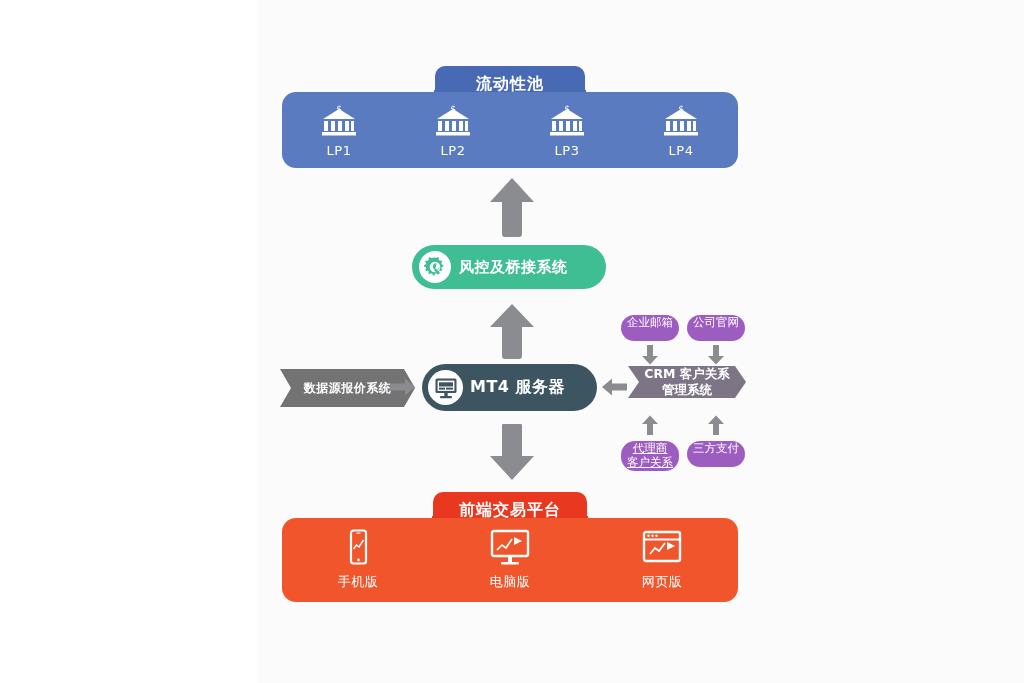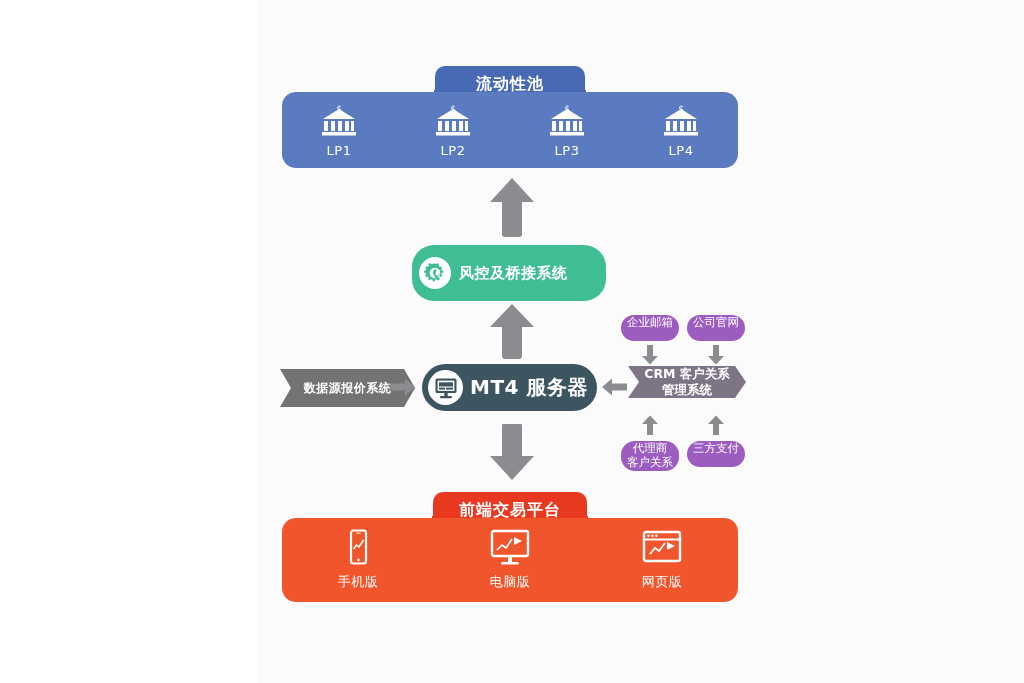--- a/index.html
+++ b/index.html
@@ -55,42 +55,42 @@
   
   #frontend { left:282px; top:492px; width:456px; height:110px; }
   #frontend .tab { background:#e8381f; }
   #frontend .tab::before{ background:radial-gradient(circle at 0 0, transparent 16px, #e8381f 16px); }
   #frontend .tab::after { background:radial-gradient(circle at 100% 0, transparent 16px, #e8381f 16px); }
   #frontend .body { background:#f0552c; height:84px; }
   #frontend .node .label{ font-size:13px; }
 
   
   #riskbridge {
-    position:absolute; left:412px; top:245px; width:194px; height:56px;
+    position:absolute; left:412px; top:245px; width:194px; height:44px;
     background:#3fbd93; border-radius:22px;
     display:flex; align-items:center; gap:8px; padding-left:7px;
   }
   #riskbridge .circle {
     width:32px; height:32px; border-radius:50%;
     background:#ffffff; display:flex; align-items:center; justify-content:center;
     flex:0 0 32px;
   }
   #riskbridge .txt{ color:#fff; font-size:15px; font-weight:bold; letter-spacing:.5px; }
 
   
   #mt4 {
     position:absolute; left:422px; top:364px; width:175px; height:47px;
     background:#3d5561; border-radius:24px;
     display:flex; align-items:center; gap:7px; padding-left:6px;
   }
   #mt4 .circle{
     width:35px; height:35px; border-radius:50%; background:#fff;
     display:flex; align-items:center; justify-content:center; flex:0 0 35px;
   }
-  #mt4 .txt{ color:#fff; font-size:20px; font-weight:bold; letter-spacing:.5px; }
+  #mt4 .txt{ color:#fff; font-size:16px; font-weight:bold; letter-spacing:.5px; }
 
   
   .chevron {
     position:absolute;
     display:flex; align-items:center; justify-content:center; text-align:center;
     color:#ffffff; font-weight:bold;
     clip-path:polygon(0 0, calc(100% - 11px) 0, 100% 50%, calc(100% - 11px) 100%, 0 100%, 11px 50%);
   }
   #datasource {
     left:280px; top:369px; width:135px; height:38px;
@@ -102,21 +102,21 @@
   }
 
   
   .ppill {
     position:absolute; background:#9d5cc0; border-radius:14px;
     color:#ffffff; font-size:11.5px; line-height:14px; text-align:center;
     display:flex; justify-content:center;
   }
   #mail  { left:621px; top:315px; width:58px; height:26px; }
   #site  { left:687px; top:315px; width:58px; height:26px; }
-  #agent { left:621px; top:441px; width:58px; height:30px; }
+  #agent { left:621px; top:441px; width:58px; height:30px;text-decoration:underline; }
   #pay   { left:687px; top:441px; width:58px; height:26px; }
 
   
   .bigarrow { position:absolute; }
   #arrow-up-pool    { left:488px; top:176px; }
   #arrow-up-bridge  { left:488px; top:302px; }
   #arrow-down-front { left:488px; top:424px; }
 
   
   .smallarrow{ position:absolute; }

